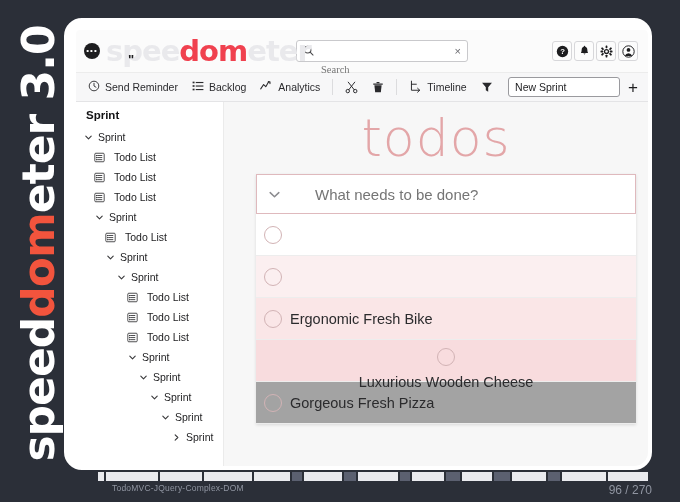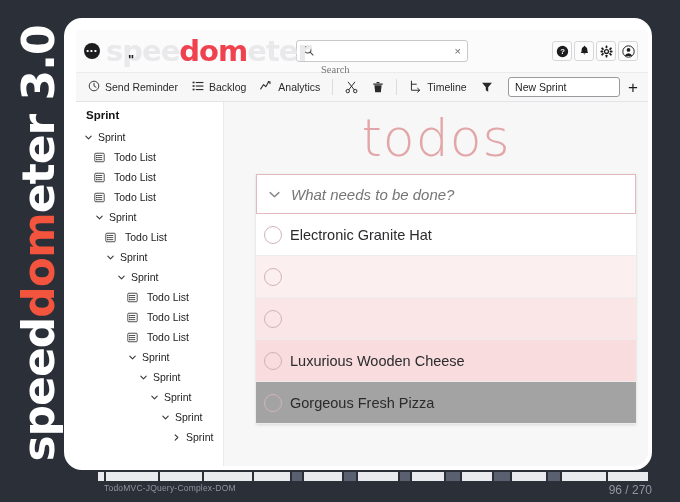--- a/index.html
+++ b/index.html
@@ -282,26 +282,26 @@
   #toggle-all {
     width: 34px;
     flex: 0 0 34px;
     display: flex; align-items: center; justify-content: center;
     color: #9a9a9e;
   }
   #new-todo-input {
     flex: 1 1 auto;
     border: none; outline: none;
     font-size: 15px;
-    font-style: italic;
     color: #a21caf;
     font-family: "Liberation Sans", sans-serif;
     padding: 0;
     background: transparent;
     min-width: 0;
+    margin-left: 24px;
   }
   .todo-row {
     display: flex;
     align-items: center;
     height: 42px;
     border-bottom: 1px solid #ededed;
     box-sizing: border-box;
   }
   .todo-row .cb {
     width: 34px; flex: 0 0 34px;
@@ -329,21 +329,21 @@
   #progress-track {
     position: absolute;
     left: 98px; top: 2px;
     width: 566px; height: 9px;
     display: flex;
     gap: 2px;
   }
   .pseg { height: 9px; }
   #status-label {
     position: absolute;
-    left: 104px; top: 13px;
+    left: 112px; top: 13px;
     font-size: 8.5px;
     color: #9095a1;
     letter-spacing: 0.2px;
   }
   #status-count {
     position: absolute;
     right: 28px; top: 13px;
     font-size: 12px;
     color: #9095a1;
   }
@@ -696,33 +696,33 @@
                 <path d="M3.4 6l4.6 4.4L12.6 6" fill="none" stroke="#8c8c90" stroke-width="1.6" stroke-linecap="round" stroke-linejoin="round"></path>
               </svg>
             </div>
             <input id="new-todo-input" type="text" placeholder="What needs to be done?" style="">
           </div>
           <div id="todo-list">
               <div class="todo-row" style="background: rgb(255, 255, 255);">
                 <div class="cb">
                   <div class="cbcircle"></div>
                 </div>
-                <div class="tlabel">Electronic Granite Hat</div>
               </div>
               <div class="todo-row" style="background: rgb(251, 239, 240);">
                 <div class="cb">
                   <div class="cbcircle"></div>
                 </div>
               </div>
               <div class="todo-row" style="background: rgb(250, 230, 231);">
                 <div class="cb">
                   <div class="cbcircle"></div>
                 </div>
+                <div class="tlabel">Ergonomic Fresh Bike</div>
               </div>
-              <div class="todo-row" style="background: rgb(248, 220, 222);">
+              <div class="todo-row" style="background: rgb(248, 220, 222); flex-direction: column;">
                 <div class="cb">
                   <div class="cbcircle"></div>
                 </div>
                 <div class="tlabel">Luxurious Wooden Cheese</div>
               </div>
               <div class="todo-row" style="background: #a3a3a3;">
                 <div class="cb">
                   <div class="cbcircle"></div>
                 </div>
                 <div class="tlabel">Gorgeous Fresh Pizza</div>

